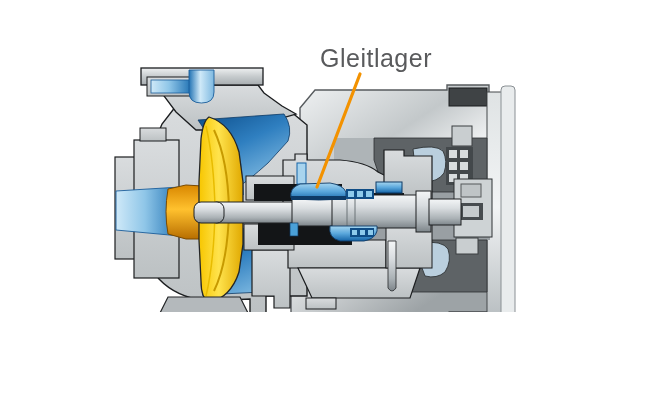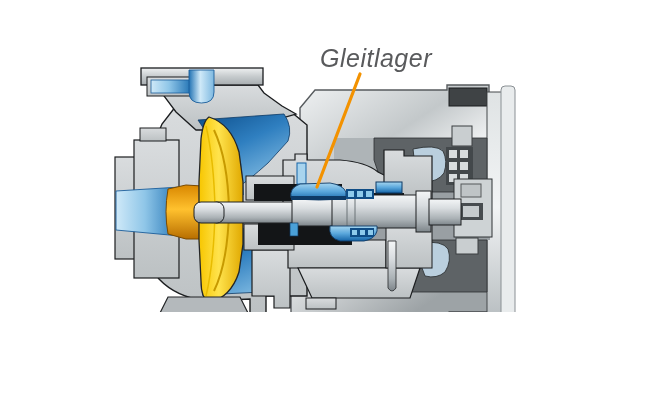--- a/index.html
+++ b/index.html
@@ -1,17 +1,17 @@
 <!DOCTYPE html>
 <html><head>
 <meta charset="utf-8">
 <style>
   html,body{margin:0;padding:0;background:#ffffff;}
   .stage{position:relative;width:650px;height:312px;background:#ffffff;overflow:hidden;
-         font-family:"Liberation Sans",sans-serif;font-style:italic;}
+         font-family:"Liberation Sans",sans-serif;}
   svg{position:absolute;left:0;top:0;}
   .label-text{font-family:"Liberation Sans",sans-serif;font-size:25px;letter-spacing:.5px;}
 </style>
 </head>
 <body>
 
 <div class="stage">
 <svg width="650" height="416" viewBox="0 0 650 416">
   <defs>
     <linearGradient id="gMetal" x1="0" y1="0" x2="0.55" y2="1">

